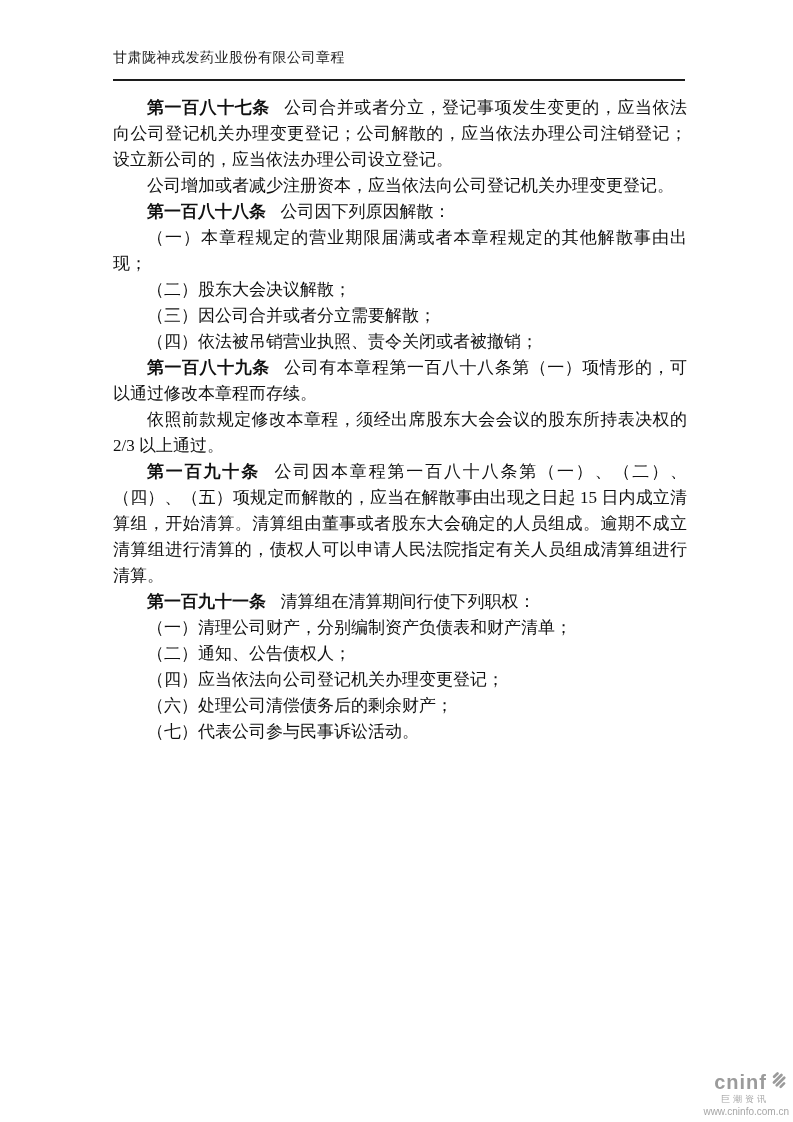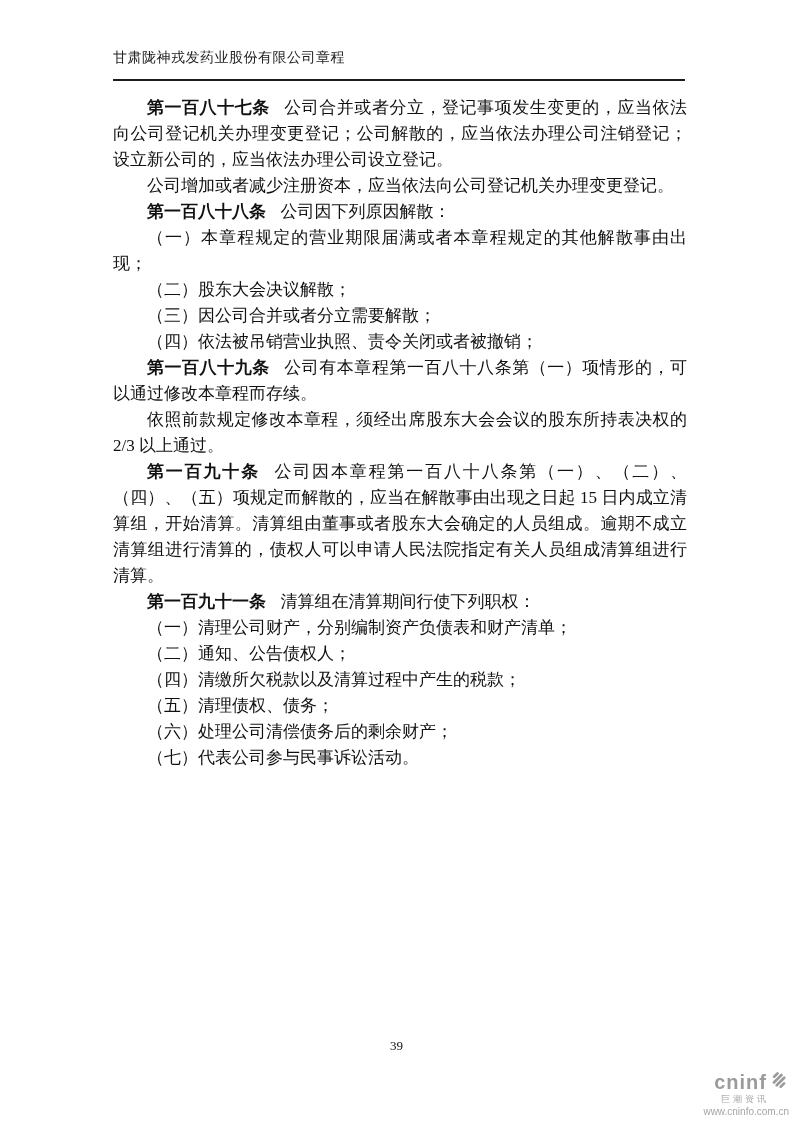--- a/index.html
+++ b/index.html
@@ -115,27 +115,25 @@
     <p><span>（一）本章程规定的营业期限届满或者本章程规定的其他解散事由出现；</span></p>
     <p><span>（二）股东大会决议解散；</span></p>
     <p><span>（三）因公司合并或者分立需要解散；</span></p>
     <p><span>（四）依法被吊销营业执照、责令关闭或者被撤销；</span></p>
     <p><span class="b">第一百八十九条</span><span>公司有本章程第一百八十八条第（一）项情形的，可以通过修改本章程而存续。</span></p>
     <p><span>依照前款规定修改本章程，须经出席股东大会会议的股东所持表决权的 2/3 以上通过。</span></p>
     <p><span class="b">第一百九十条</span><span>公司因本章程第一百八十八条第（一）、（二）、（四）、（五）项规定而解散的，应当在解散事由出现之日起 15 日内成立清算组，开始清算。清算组由董事或者股东大会确定的人员组成。逾期不成立清算组进行清算的，债权人可以申请人民法院指定有关人员组成清算组进行清算。</span></p>
     <p><span class="b">第一百九十一条</span><span>清算组在清算期间行使下列职权：</span></p>
     <p><span>（一）清理公司财产，分别编制资产负债表和财产清单；</span></p>
     <p><span>（二）通知、公告债权人；</span></p>
-    <p><span>（四）清缴所欠税款以及清算过程中产生的税款；</span></p>
-    <p><span>（五）清理债权、债务；</span></p>
+    <p><span>（四）应当依法向公司登记机关办理变更登记；</span></p>
     <p><span>（六）处理公司清偿债务后的剩余财产；</span></p>
     <p><span>（七）代表公司参与民事诉讼活动。</span></p>
   </div>
 
-  <div class="page-number">39</div>
 
   <div class="watermark">
     <div class="wm-row">
       <span class="wm-brand">cninf</span>
       <span class="wm-icon">
         <svg width="20" height="20" viewBox="0 0 24 24">
           <g transform="rotate(-45 12 12)" fill="#9b9b9b">
             <rect x="9" y="3.5" width="9" height="3.2" rx="1.6"></rect>
             <rect x="4" y="8.2" width="16" height="3.2" rx="1.6"></rect>
             <rect x="4" y="12.9" width="16" height="3.2" rx="1.6"></rect>

